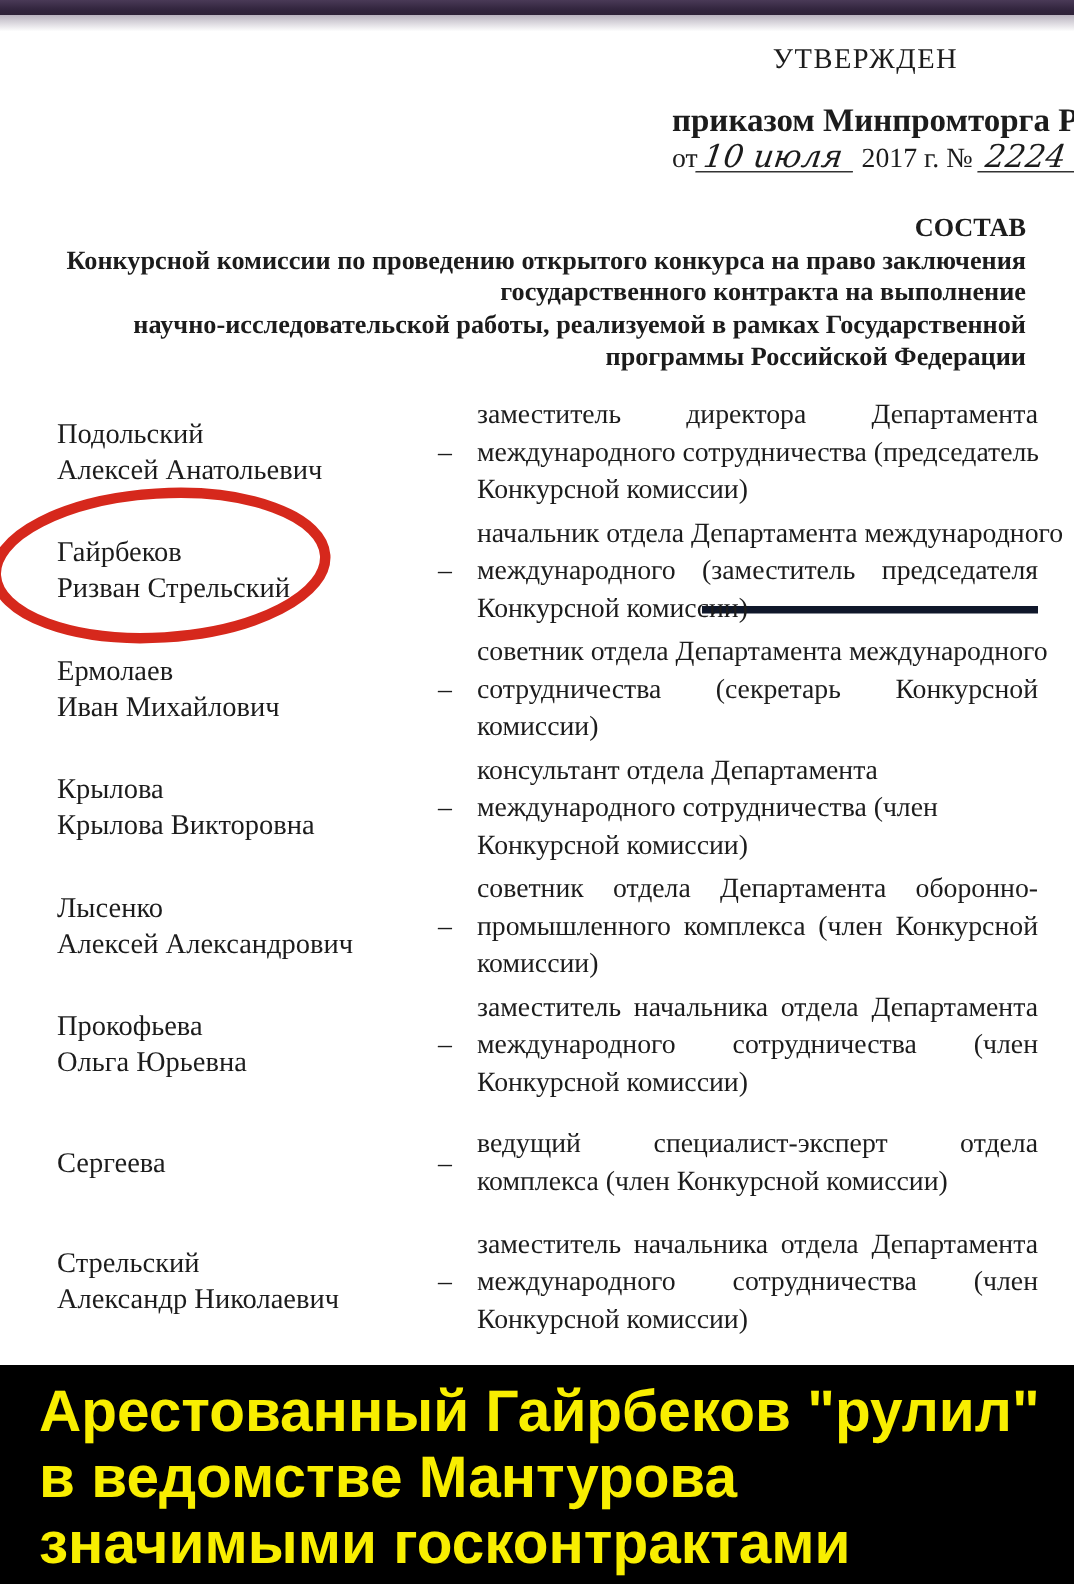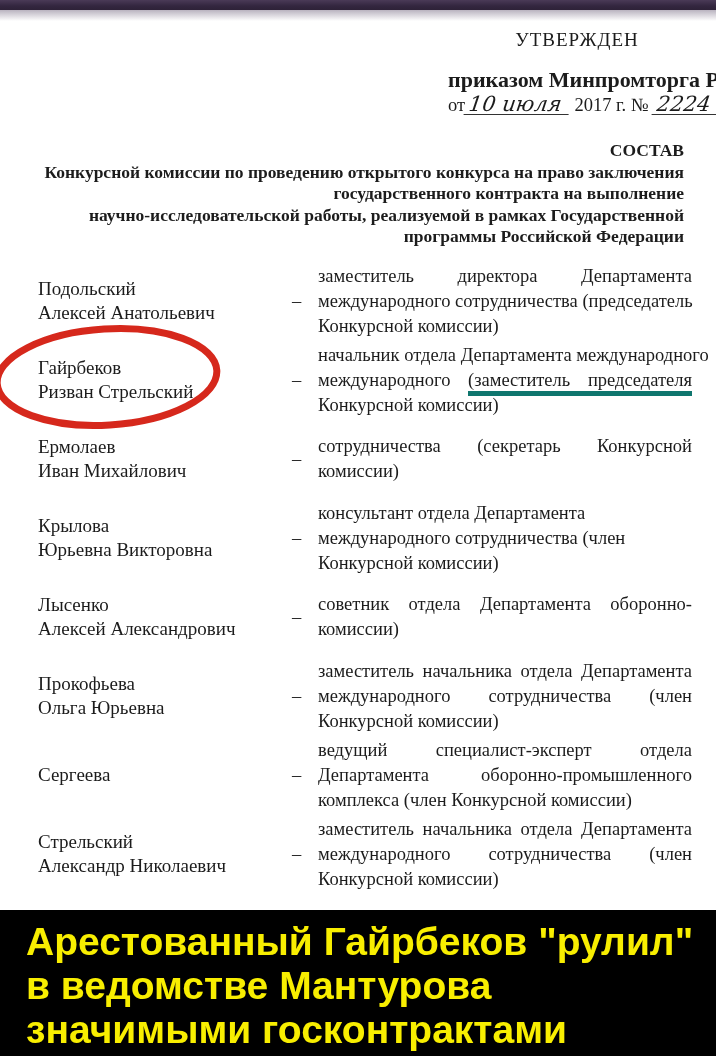--- a/index.html
+++ b/index.html
@@ -48,22 +48,22 @@
 
   
   .member-list { margin-top: 16px; }
   .member-row { display: flex; align-items: center; margin-bottom: 4px; min-height: 75px; }
   .name-col { width: 254px; font-size: 19px; line-height: 24px; }
   .dash-col { width: 26px; font-size: 18.5px; line-height: 25px; }
   .role-col { width: 374px; font-size: 18.5px; line-height: 25px; }
   .rl { white-space: nowrap; text-align: left; }
   .rl.just { text-align: justify; text-align-last: justify; }
   .red-underline {
-    border-bottom: 5px solid #0f766e;
-    padding-bottom: 1px;
+    border-bottom: 5px solid #0f172a;
+    padding-bottom: 13px;
   }
 
   
   .circle-annotation {
     position: absolute;
     left: -12px; top: 320px;
     width: 238px; height: 114px;
     pointer-events: none;
   }
 
@@ -142,46 +142,48 @@
         </div>
       </div>
 
       <div class="member-row">
         <div class="name-col">
           <div>Ермолаев</div>
           <div>Иван Михайлович</div>
         </div>
         <div class="dash-col">–</div>
         <div class="role-col">
+          <div class="rl just">советник отдела Департамента международного</div>
           <div class="rl just">сотрудничества (секретарь Конкурсной</div>
           <div class="rl">комиссии)</div>
         </div>
       </div>
 
       <div class="member-row">
         <div class="name-col">
           <div>Крылова</div>
-          <div>Юрьевна Викторовна</div>
+          <div>Крылова Викторовна</div>
         </div>
         <div class="dash-col">–</div>
         <div class="role-col">
           <div class="rl">консультант отдела Департамента</div>
           <div class="rl">международного сотрудничества (член</div>
           <div class="rl">Конкурсной комиссии)</div>
         </div>
       </div>
 
       <div class="member-row">
         <div class="name-col">
           <div>Лысенко</div>
           <div>Алексей Александрович</div>
         </div>
         <div class="dash-col">–</div>
         <div class="role-col">
           <div class="rl just">советник отдела Департамента оборонно-</div>
+          <div class="rl just">промышленного комплекса (член Конкурсной</div>
           <div class="rl">комиссии)</div>
         </div>
       </div>
 
       <div class="member-row">
         <div class="name-col">
           <div>Прокофьева</div>
           <div>Ольга Юрьевна</div>
         </div>
         <div class="dash-col">–</div>
@@ -192,21 +194,20 @@
         </div>
       </div>
 
       <div class="member-row">
         <div class="name-col">
           <div>Сергеева</div>
         </div>
         <div class="dash-col">–</div>
         <div class="role-col">
           <div class="rl just">ведущий специалист-эксперт отдела</div>
-          <div class="rl just">Департамента оборонно-промышленного</div>
           <div class="rl">комплекса (член Конкурсной комиссии)</div>
         </div>
       </div>
 
       <div class="member-row">
         <div class="name-col">
           <div>Стрельский</div>
           <div>Александр Николаевич</div>
         </div>
         <div class="dash-col">–</div>

